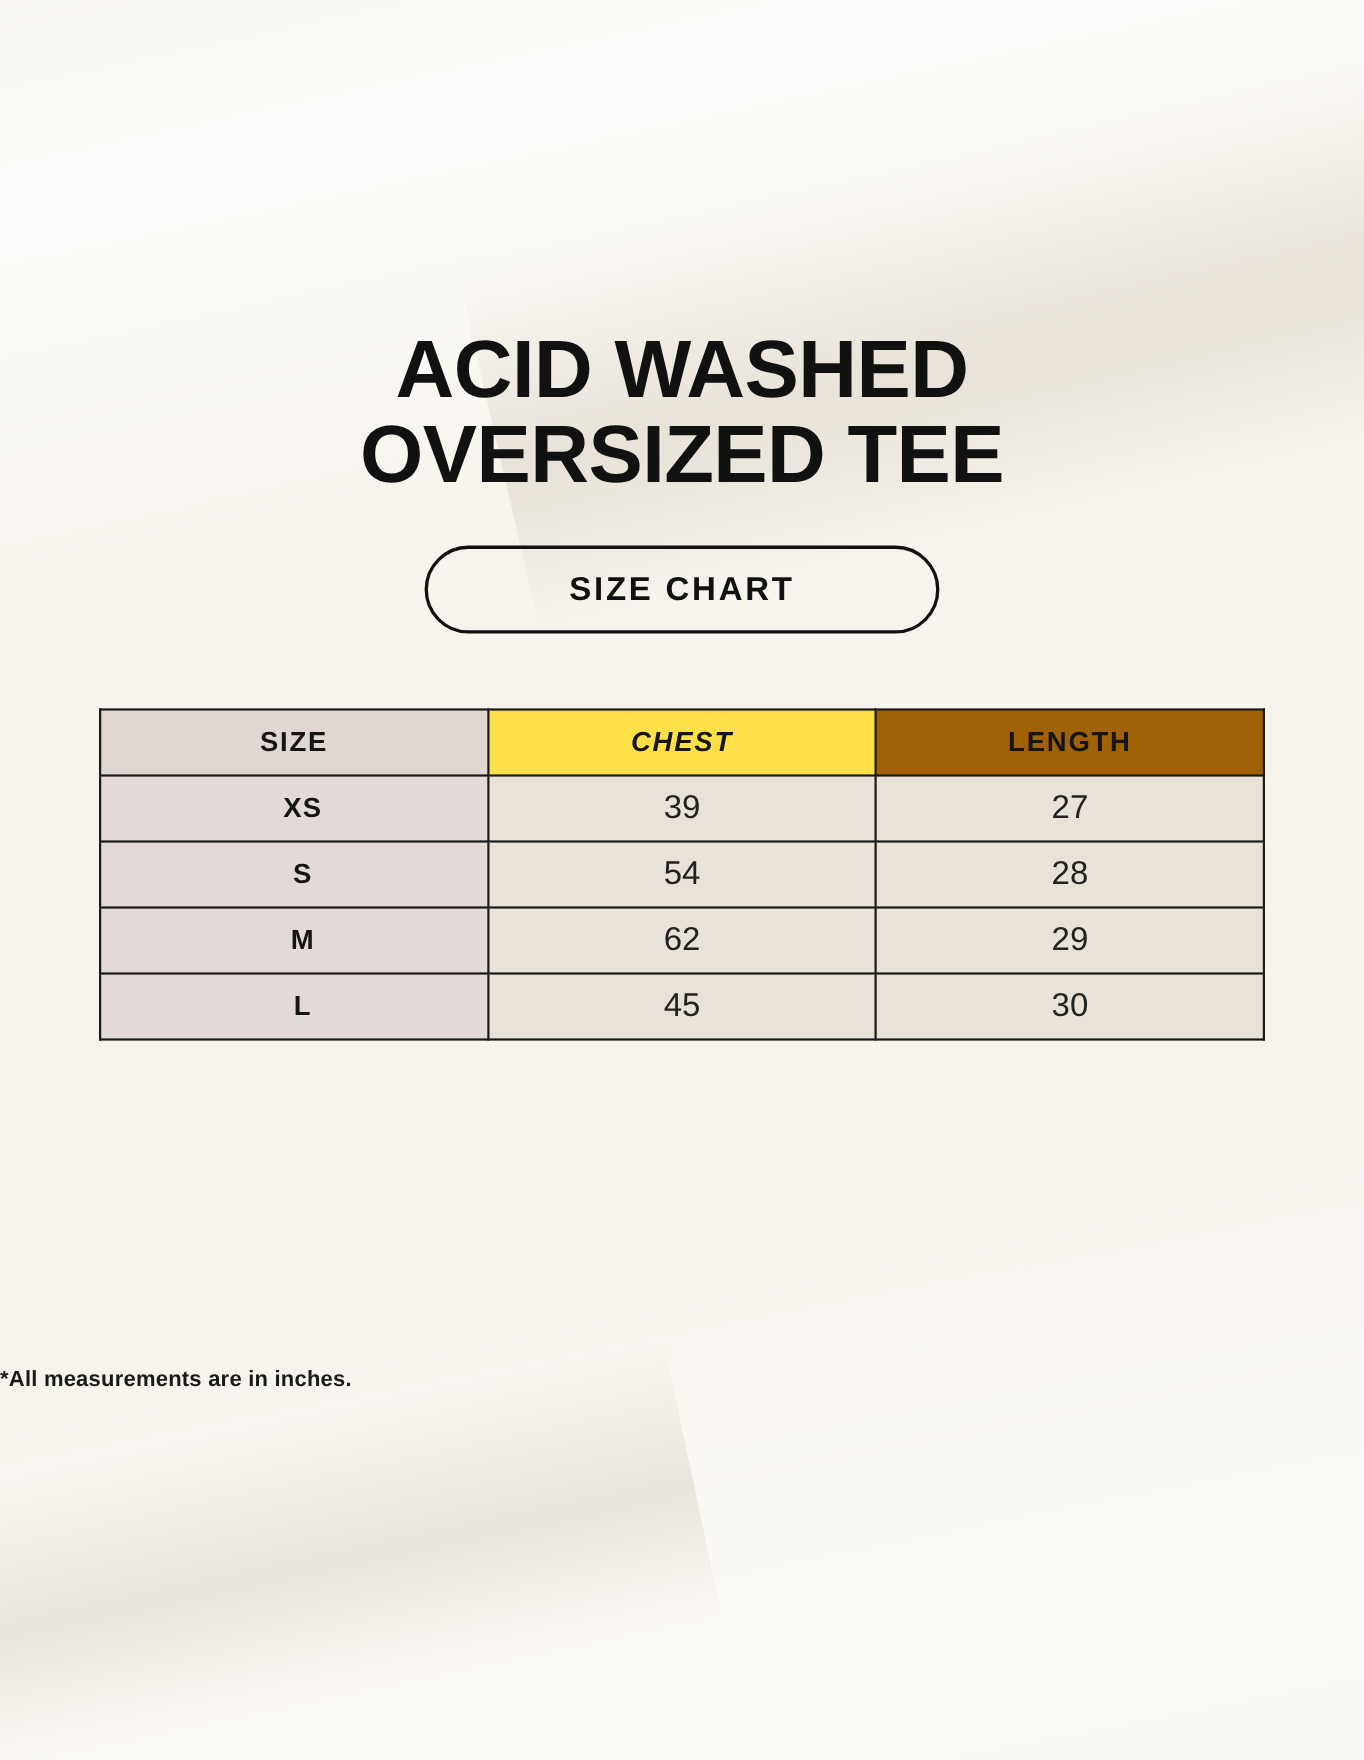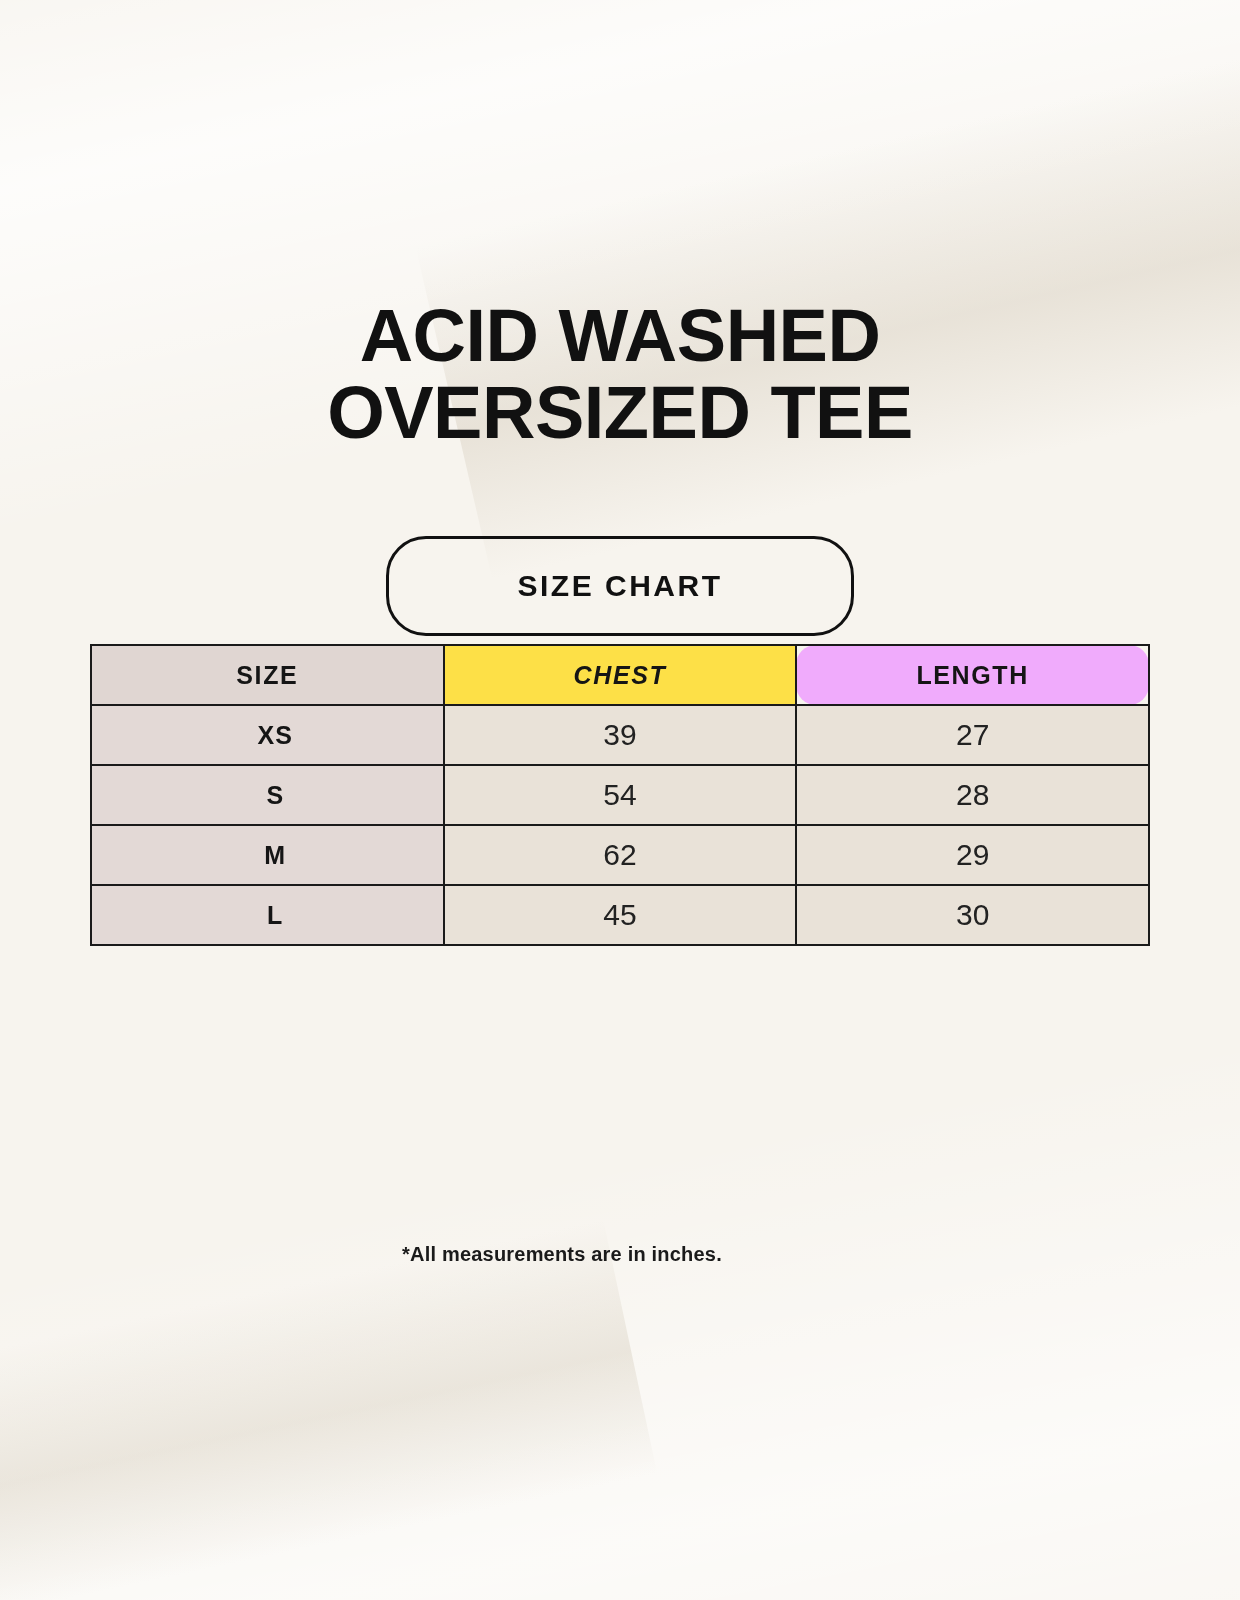--- a/index.html
+++ b/index.html
@@ -70,25 +70,25 @@
     line-height: 0.96;
     font-weight: bold;
     letter-spacing: -0.5px;
     color: #111111;
     display: block;
   }
   .title-line.second { margin-top: 6px; }
 
   .pill {
     position: absolute;
-    top: 536px;
+    top: 496px;
     left: 50%;
     transform: translateX(-50%);
     width: 468px;
-    height: 100px;
+    height: 80px;
     border: 3px solid #111111;
     border-radius: 40px;
     display: flex;
     align-items: center;
     justify-content: center;
     background: transparent;
   }
   .pill-label {
     font-size: 30px;
     font-weight: bold;
@@ -122,21 +122,21 @@
   col.col-length { width: 344px; }
 
   thead th {
     font-size: 25px;
     font-weight: bold;
     letter-spacing: 1.6px;
     color: #151515;
   }
   th.head-size   { background: #e0d6d2; }
   th.head-chest  { background: #fde047; font-style: italic; }
-  th.head-length { background: #f0abfc; border-radius: 20px; }
+  th.head-length { background: #a16207; }
 
   tbody td.cell-size {
     background: #e3d9d6;
     font-size: 25px;
     font-weight: bold;
     letter-spacing: 1.2px;
     color: #151515;
     padding-left: 16px;
   }
   tbody td.cell-measure {
@@ -144,21 +144,21 @@
     font-size: 30px;
     font-weight: normal;
     color: #222222;
   }
 
   .footnote {
     position: absolute;
     top: 1243px;
     left: 0;
     width: 1124px;
-    text-align: center;
+    text-align: left;
     font-size: 20px;
     font-weight: bold;
     color: #1a1a1a;
     letter-spacing: 0.2px;
   }
 </style>
 </head>
 <body>
 
 <div class="bg-sheen-a"></div>

